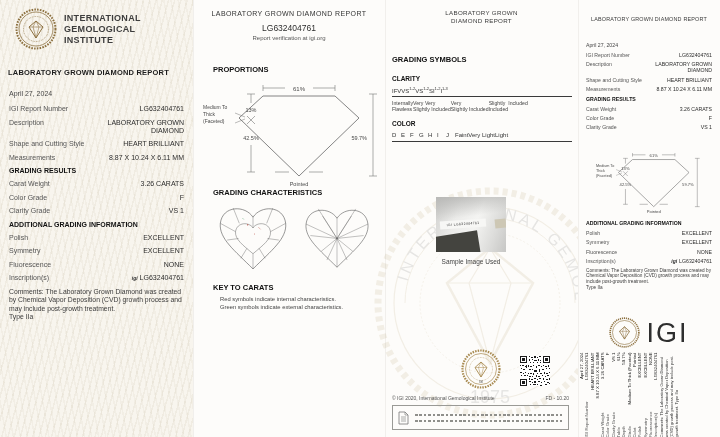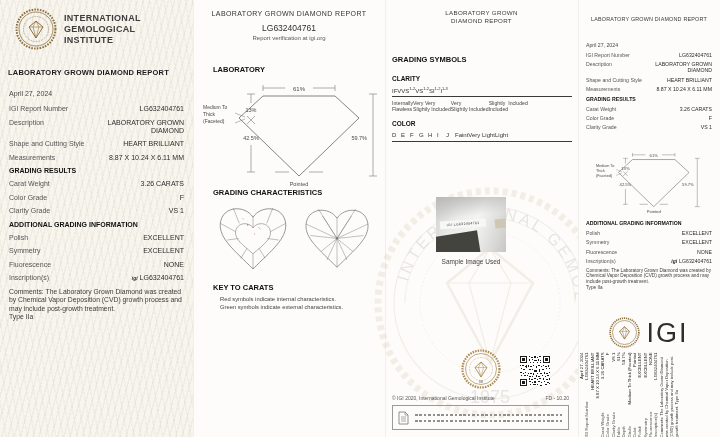--- a/index.html
+++ b/index.html
@@ -197,21 +197,21 @@
       <div class="comments">Comments: The Laboratory Grown Diamond was created by Chemical Vapor Deposition (CVD) growth process and may include post-growth treatment.
 Type IIa</div>
     </div>
   </section>
 
   <section class="panel p2">
     <div class="p2-h1">LABORATORY GROWN DIAMOND REPORT</div>
     <div class="p2-h2">LG632404761</div>
     <div class="p2-h3">Report verification at igi.org</div>
 
-    <div class="p2-prop-head">LABORATORY</div>
+    <div class="p2-prop-head">PROPORTIONS</div>
 
     <svg class="prop-svg-big" width="180" height="110" viewBox="0 0 180 110">
       <path d="M38,38 L62,16 L134,16 L158,38 L98,96 Z" fill="none" stroke="#777" stroke-width="0.9"></path>
       <path d="M62,5 V11 M134,5 V11 M62,8 H84 M112,8 H134" stroke="#777" stroke-width="0.6" fill="none"></path>
       <text x="98" y="10.5" text-anchor="middle" font-size="6">61%</text>
       <path d="M168,14 H176 M172,14 V96 M168,96 H176" stroke="#777" stroke-width="0.6" fill="none"></path>
       <text x="166" y="60" text-anchor="end" font-size="5.5">59.7%</text>
       <path d="M46,14 H54 M50,14 V23" stroke="#777" stroke-width="0.6" fill="none"></path>
       <text x="50" y="32" text-anchor="middle" font-size="5.5">13%</text>
       <path d="M46,36 L54,44 M54,36 L46,44" stroke="#777" stroke-width="0.6" fill="none"></path>

